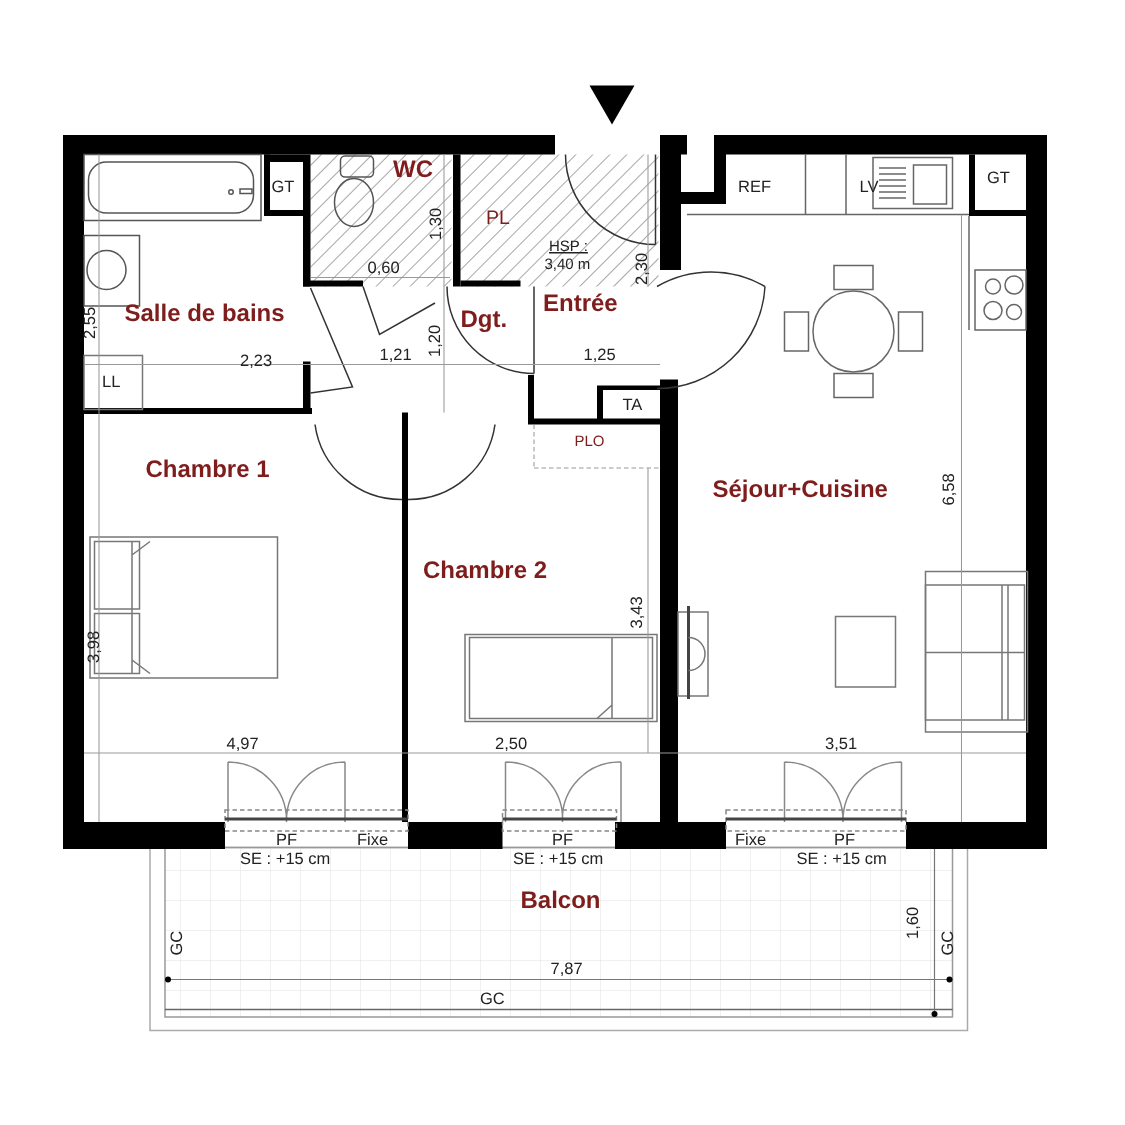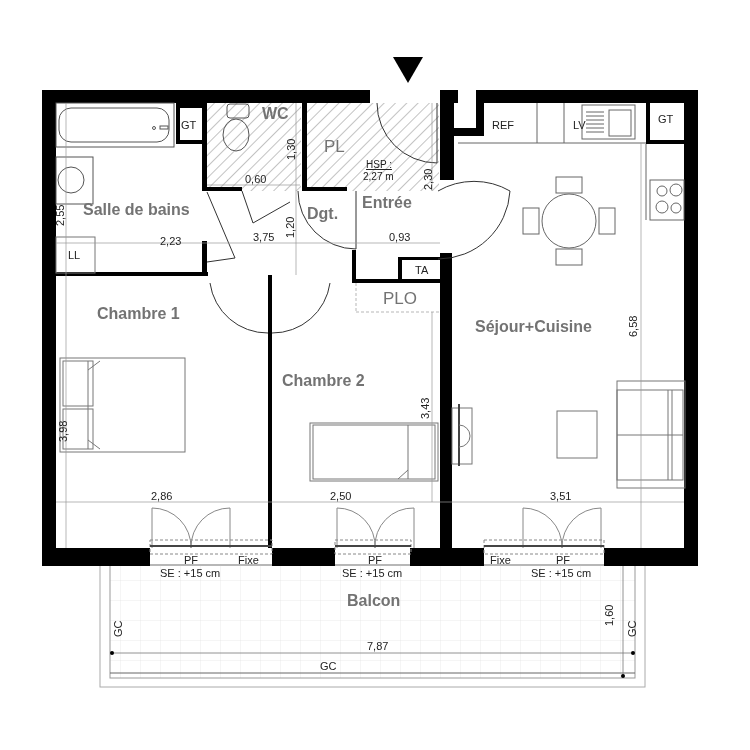--- a/index.html
+++ b/index.html
@@ -1,18 +1,18 @@
 <!DOCTYPE html>
 <html><head>
 <meta charset="utf-8">
 <style>
   html, body { margin: 0; padding: 0; background: #ffffff; }
   body { width: 750px; height: 750px; position: relative; overflow: hidden; font-family: "Liberation Sans", sans-serif; }
   svg { position: absolute; left: 0; top: 0; }
-  .lbl { position: absolute; white-space: nowrap; color: #737373; font-family: "Liberation Sans", sans-serif; line-height: 1; }
+  .lbl { position: absolute; white-space: nowrap; color: #7f1d1d; font-family: "Liberation Sans", sans-serif; line-height: 1; }
   .room { font-weight: bold; font-size: 16px; }
   .small { font-size: 11px; color: #222; }
   .dim { font-size: 11px; color: #222; }
   .vert { transform: rotate(-90deg); transform-origin: left top; }
 </style>
 </head>
 <body>
 
 <svg width="750" height="750" viewBox="0 0 750 750">
   <defs>
@@ -191,38 +191,38 @@
 <div class="lbl room" style="left:307px;top:206px;">Dgt.</div>
 <div class="lbl room" style="left:362px;top:195px;">Entrée</div>
 <div class="lbl room" style="left:97px;top:306px;">Chambre 1</div>
 <div class="lbl room" style="left:282px;top:373px;">Chambre 2</div>
 <div class="lbl room" style="left:475px;top:319px;">Séjour+Cuisine</div>
 <div class="lbl room" style="left:347px;top:593px;">Balcon</div>
 
 <div class="lbl small" style="left:181px;top:120px;">GT</div>
 <div class="lbl small" style="left:658px;top:114px;">GT</div>
 <div class="lbl small" style="left:68px;top:250px;">LL</div>
-<div class="lbl" style="left:324px;top:138px;font-size:17px;">PL</div>
-<div class="lbl" style="left:383px;top:290px;font-size:17px;">PLO</div>
+<div class="lbl" style="left:324px;top:138px;font-size:13px;">PL</div>
+<div class="lbl" style="left:383px;top:290px;font-size:10px;">PLO</div>
 <div class="lbl small" style="left:415px;top:265px;">TA</div>
 <div class="lbl small" style="left:492px;top:120px;">REF</div>
 <div class="lbl small" style="left:573px;top:120px;">LV</div>
 <div class="lbl small" style="left:366px;top:160px;font-size:10px;text-decoration:underline;">HSP :</div>
-<div class="lbl small" style="left:363px;top:172px;font-size:10px;">2,27 m</div>
+<div class="lbl small" style="left:363px;top:172px;font-size:10px;">3,40 m</div>
 
 <div class="lbl dim vert" style="left:286px;top:160px;">1,30</div>
 <div class="lbl dim" style="left:245px;top:174px;">0,60</div>
 <div class="lbl dim vert" style="left:55px;top:226px;">2,55</div>
 <div class="lbl dim" style="left:160px;top:236px;">2,23</div>
-<div class="lbl dim" style="left:253px;top:232px;">3,75</div>
+<div class="lbl dim" style="left:253px;top:232px;">1,21</div>
 <div class="lbl dim vert" style="left:285px;top:238px;">1,20</div>
 <div class="lbl dim vert" style="left:423px;top:190px;">2,30</div>
-<div class="lbl dim" style="left:389px;top:232px;">0,93</div>
+<div class="lbl dim" style="left:389px;top:232px;">1,25</div>
 <div class="lbl dim vert" style="left:58px;top:442px;">3,98</div>
-<div class="lbl dim" style="left:151px;top:491px;">2,86</div>
+<div class="lbl dim" style="left:151px;top:491px;">4,97</div>
 <div class="lbl dim vert" style="left:420px;top:419px;">3,43</div>
 <div class="lbl dim" style="left:330px;top:491px;">2,50</div>
 <div class="lbl dim vert" style="left:628px;top:337px;">6,58</div>
 <div class="lbl dim" style="left:550px;top:491px;">3,51</div>
 <div class="lbl dim vert" style="left:604px;top:626px;">1,60</div>
 <div class="lbl dim" style="left:367px;top:641px;">7,87</div>
 
 <div class="lbl small" style="left:184px;top:555px;">PF</div>
 <div class="lbl small" style="left:238px;top:555px;">Fixe</div>
 <div class="lbl small" style="left:160px;top:568px;">SE : +15 cm</div>

